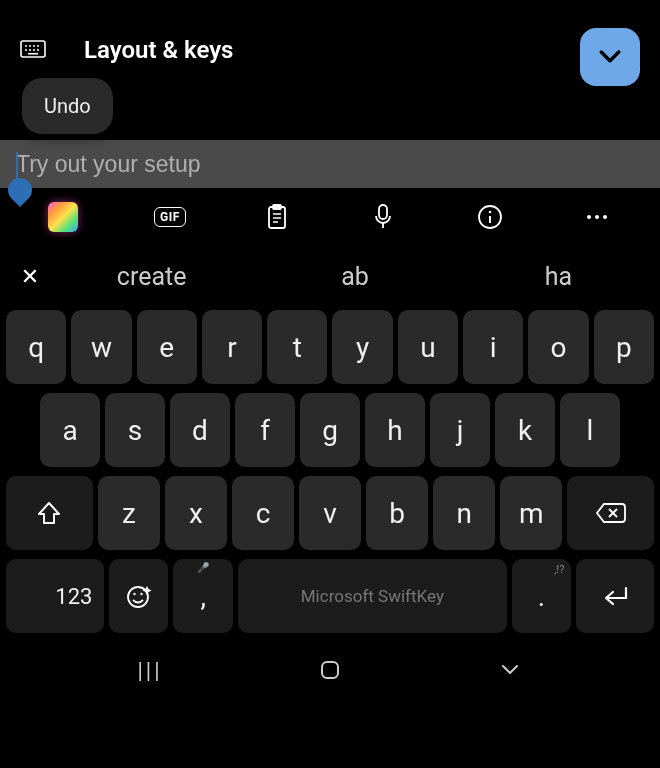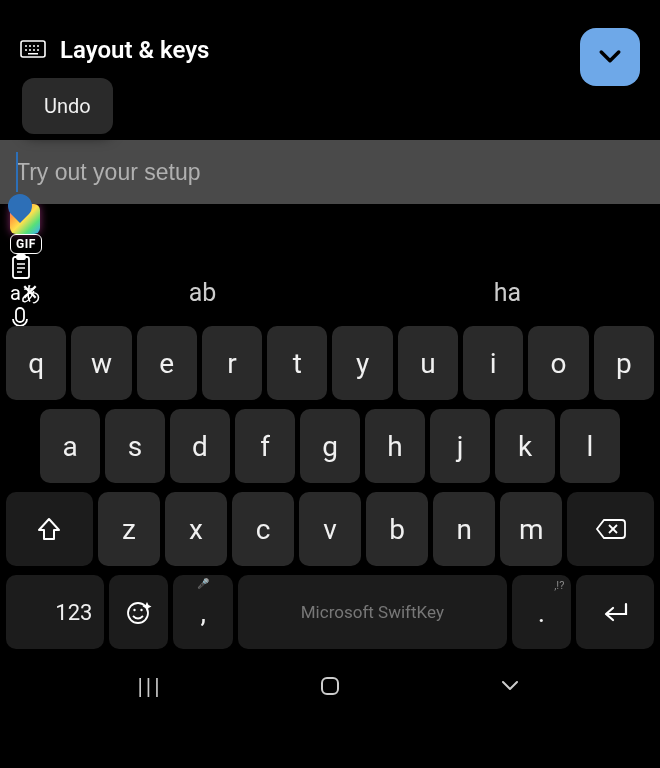--- a/index.html
+++ b/index.html
@@ -1,28 +1,28 @@
 <!DOCTYPE html>
 <html><head>
 <meta charset="utf-8">
 <style>
   * { box-sizing: border-box; margin: 0; padding: 0; }
   html, body { width: 660px; height: 768px; background: #000; font-family: -apple-system, Roboto, Arial, sans-serif; color: #fff; overflow: hidden; }
   .screen { position: relative; width: 660px; height: 768px; background: #000; }
-  .header { position: relative; height: 100px; display: flex; align-items: center; padding: 0 20px; }
+  .header { position: relative; height: 100px; display: flex; align-items: center; padding: 0 20px; gap: 24px; }
   .header-icon { margin-right: 14px; color: #fff; }
   .header-title { font-size: 24px; font-weight: 600; color: #fff; }
   .collapse-btn { position: absolute; right: 20px; top: 28px; width: 60px; height: 58px; background: #6ea8e8; border-radius: 16px; display: flex; align-items: center; justify-content: center; }
-  .undo-popup { position: absolute; left: 22px; top: 78px; background: #2a2a2a; border-radius: 12px; padding: 16px 22px; z-index: 5; font-size: 20px; color: #efefef; box-shadow: 0 4px 12px rgba(0,0,0,.5); }
+  .undo-popup { position: absolute; left: 22px; top: 78px; background: #2a2a2a; border-radius: 20px; padding: 16px 22px; z-index: 5; font-size: 20px; color: #efefef; box-shadow: 0 4px 12px rgba(0,0,0,.5); }
   .test-field-wrap { position: relative; margin-top: 40px; }
-  .test-field { width: 100%; height: 64px; background: #4a4a4a; border: none; outline: none; font-size: 23px; padding: 0 16px; color: #fff; }
+  .test-field { width: 100%; height: 48px; background: #4a4a4a; border: none; outline: none; font-size: 23px; padding: 0 16px; color: #fff; }
   .test-field::placeholder { color: #b0b0b0; }
   .cursor-handle { position: absolute; left: 8px; bottom: -14px; width: 24px; height: 24px; background: #2d6fb7; border-radius: 50% 50% 50% 0; transform: rotate(-45deg); }
   .cursor-line { position: absolute; left: 16px; top: 12px; width: 2px; height: 40px; background: #2d6fb7; }
-  .toolbar { display: flex; align-items: flex-start; height: 58px; padding: 0 10px; gap: 0; background: #000; flex-direction: column; }
+  .toolbar { display: flex; align-items: flex-end; height: 58px; padding: 0 10px; gap: 0; background: #000; }
   .toolbar-item { flex: 1; display: flex; align-items: center; justify-content: center; height: 100%; }
   .copilot { width: 30px; height: 30px; border-radius: 6px; background: linear-gradient(135deg,#ff5cd6 0%,#ff9a3d 25%,#ffe14d 50%,#56e07a 75%,#3aa8ff 100%); box-shadow: 0 0 8px rgba(255,80,200,.5); }
   .gif-badge { border: 1.8px solid #fff; border-radius: 6px; padding: 2px 5px; font-size: 12px; font-weight: 700; letter-spacing: .5px; }
   .suggestions { display: flex; align-items: center; height: 60px; padding-left: 10px; background: #000; }
   .close-sugg { width: 40px; display: flex; align-items: center; justify-content: center; color: #fff; font-size: 22px; }
   .sugg-word { flex: 1; text-align: center; font-size: 25px; color: #ccc; }
   .kbd { background: #000; padding: 4px 4px 2px 4px; }
   .krow { display: flex; gap: 5px; margin-bottom: 9px; padding: 0 2px; }
   .krow.indent { padding: 0 36px; }
   .key { flex: 1; height: 74px; background: #2a2a2a; border-radius: 10px; display: flex; align-items: center; justify-content: center; font-size: 28px; color: #f0f0f0; position: relative; }
@@ -81,23 +81,20 @@
     <div class="toolbar-item">
       <svg width="22" height="26" viewBox="0 0 22 26">
           <rect x="3" y="3" width="16" height="21" rx="2" fill="none" stroke="#fff" stroke-width="1.8"></rect>
           <rect x="7" y="1" width="8" height="4" rx="1" fill="none" stroke="#fff" stroke-width="1.8"></rect>
           <line x1="7" y1="10" x2="15" y2="10" stroke="#fff" stroke-width="1.5"></line>
           <line x1="7" y1="14" x2="15" y2="14" stroke="#fff" stroke-width="1.5"></line>
           <line x1="7" y1="18" x2="12" y2="18" stroke="#fff" stroke-width="1.5"></line>
         </svg>
     </div>
     <div class="toolbar-item">
-      <span style="font-size:20px;">aあ</span>
-    </div>
-    <div class="toolbar-item">
       <svg width="20" height="26" viewBox="0 0 20 26">
           <rect x="6" y="1" width="8" height="14" rx="4" fill="none" stroke="#fff" stroke-width="1.8"></rect>
           <path d="M3 12a7 7 0 0 0 14 0" fill="none" stroke="#fff" stroke-width="1.8"></path>
           <line x1="10" y1="19" x2="10" y2="24" stroke="#fff" stroke-width="1.8"></line>
         </svg>
     </div>
     <div class="toolbar-item">
       <svg width="26" height="26" viewBox="0 0 26 26">
           <circle cx="13" cy="13" r="11" fill="none" stroke="#fff" stroke-width="1.8"></circle>
           <circle cx="13" cy="8" r="1.3" fill="#fff"></circle>
@@ -108,20 +105,21 @@
       <svg width="24" height="6" viewBox="0 0 24 6">
           <circle cx="4" cy="3" r="2" fill="#fff"></circle>
           <circle cx="12" cy="3" r="2" fill="#fff"></circle>
           <circle cx="20" cy="3" r="2" fill="#fff"></circle>
         </svg>
     </div>
   </div>
 
   <div class="suggestions">
     <div class="close-sugg">✕</div>
+    <div class="sugg-word">create</div>
     <div class="sugg-word">ab</div>
     <div class="sugg-word">ha</div>
   </div>
 
   <div class="kbd">
     <div class="krow">
       <div class="key">q</div>
       <div class="key">w</div>
       <div class="key">e</div>
       <div class="key">r</div>

